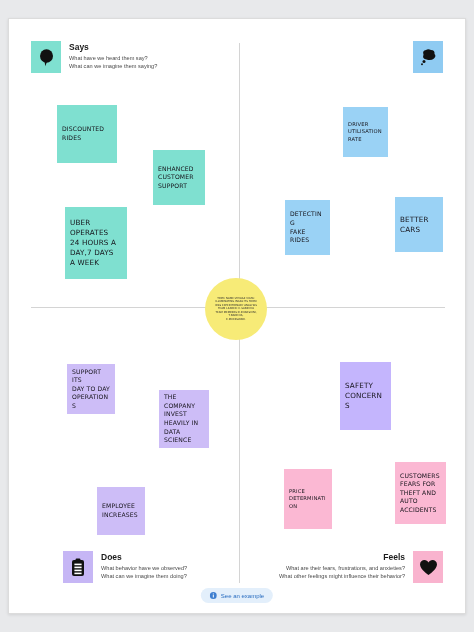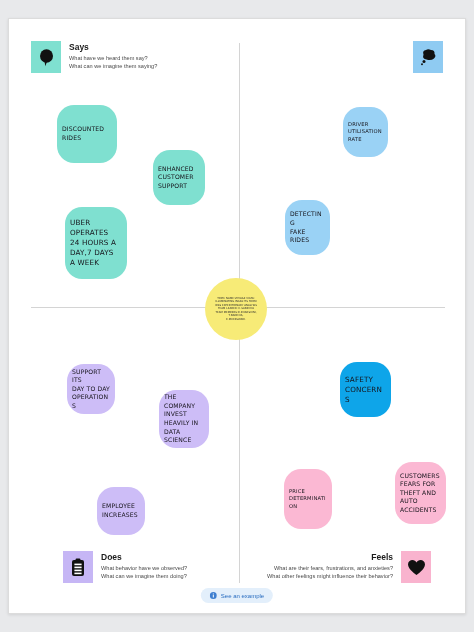--- a/index.html
+++ b/index.html
@@ -64,36 +64,35 @@
     font-size: 5.6px;
     color: #4a4a4a;
     line-height: 7.6px;
     white-space: nowrap;
   }
   .ta-right { text-align: right; }
 
   #head-says   { left: 22px;  top: 22px; }
   #head-thinks { right: 22px; top: 22px; flex-direction: row; }
   #head-does   { left: 22px;  top: 532px; padding-left: 32px; }
-  #head-feels  { right: 34px; top: 532px; flex-direction: row; }
+  #head-feels  { right: 22px; top: 532px; flex-direction: row; }
 
   
   .note {
     position: absolute;
     display: flex;
     align-items: center;
     padding: 5px 5px;
     font-family: "DejaVu Sans", sans-serif;
     font-size: 6.1px;
     line-height: 8.6px;
     color: #15131a;
     letter-spacing: 0.15px;
     word-break: break-word;
     overflow: hidden;
-    border-radius: 17px;
   }
   .note.big { font-size: 7.2px; line-height: 10px; }
   .note.small { font-size: 5.2px; line-height: 7.2px; }
   .note-text { width: 100%; white-space: pre-line; }
 
   
   #center-circle {
     position: absolute;
     left: 196px; top: 259px;
     width: 62px; height: 62px;
@@ -219,40 +218,44 @@
     <div class="note small" style="left:334px; top:88px; width:45px; height:50px; background:#9AD2F5;">
       <div class="note-text">DRIVER
 UTILISATION
 RATE</div>
     </div>
     <div class="note" style="left:276px; top:181px; width:45px; height:55px; background:#9AD2F5;">
       <div class="note-text">DETECTING
 FAKE
 RIDES</div>
     </div>
+    <div class="note big" style="left:386px; top:178px; width:48px; height:55px; background:#9AD2F5;">
+      <div class="note-text">BETTER
+CARS</div>
+    </div>
 
     <div class="note" style="left:58px; top:345px; width:48px; height:50px; background:#CDBDF7;">
       <div class="note-text">SUPPORT ITS
 DAY TO DAY
 OPERATIONS</div>
     </div>
     <div class="note" style="left:150px; top:371px; width:50px; height:58px; background:#CDBDF7;">
       <div class="note-text">THE
 COMPANY
 INVEST
 HEAVILY IN
 DATA
 SCIENCE</div>
     </div>
     <div class="note" style="left:88px; top:468px; width:48px; height:48px; background:#CDBDF7;">
       <div class="note-text">EMPLOYEE
 INCREASES</div>
     </div>
 
-    <div class="note big" style="left:331px; top:343px; width:51px; height:55px; background:#0ea5e9;">
+    <div class="note big" style="left:331px; top:343px; width:51px; height:68px; background:#c4b5fd;">
       <div class="note-text">SAFETY
 CONCERNS</div>
     </div>
     <div class="note small" style="left:275px; top:450px; width:48px; height:60px; background:#FBB8D3;">
       <div class="note-text">PRICE
 DETERMINATION</div>
     </div>
     <div class="note" style="left:386px; top:443px; width:51px; height:62px; background:#FBB8D3;">
       <div class="note-text">CUSTOMERS
 FEARS FOR

